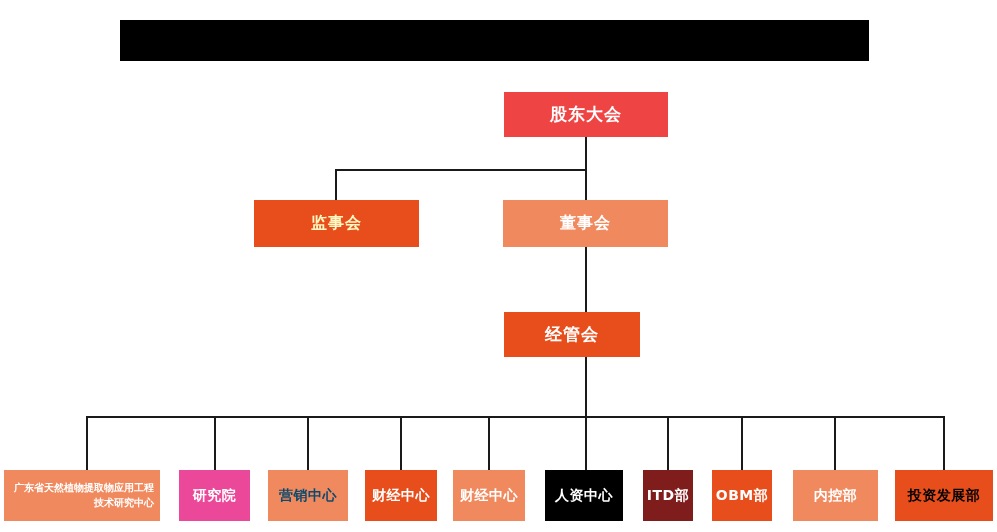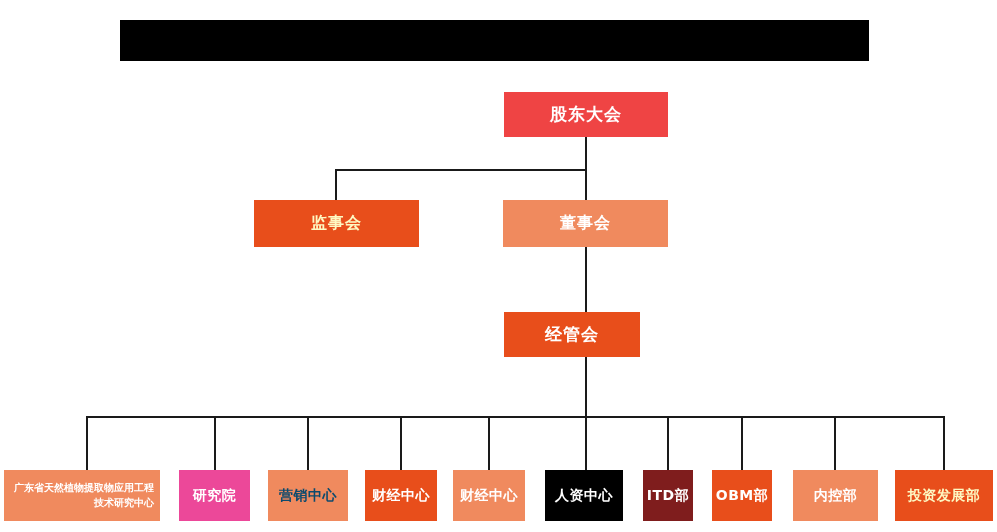--- a/index.html
+++ b/index.html
@@ -113,15 +113,15 @@
 
   <div class="node leaf leaf-long n-dept1" style="background: rgb(240, 138, 94); color: rgb(255, 255, 255);">广东省天然植物提取物应用工程技术研究中心</div>
   <div class="node leaf n-dept2" style="background: #ec4899; color: rgb(255, 255, 255);">研究院</div>
   <div class="node leaf n-dept3" style="background: rgb(240, 138, 94); color: #0c4a6e;">营销中心</div>
   <div class="node leaf n-dept4" style="background: rgb(232, 78, 27); color: rgb(255, 255, 255);">财经中心</div>
   <div class="node leaf n-dept5" style="background: rgb(240, 138, 94); color: rgb(255, 255, 255);">财经中心</div>
   <div class="node leaf n-dept6" style="background: #000000; color: rgb(255, 255, 255);">人资中心</div>
   <div class="node leaf n-dept7" style="background: #7f1d1d; color: rgb(255, 255, 255);">ITD部</div>
   <div class="node leaf n-dept8" style="background: rgb(232, 78, 27); color: rgb(255, 255, 255);">OBM部</div>
   <div class="node leaf n-dept9" style="background: rgb(240, 138, 94); color: rgb(255, 255, 255);">内控部</div>
-  <div class="node leaf n-dept10" style="background: rgb(232, 78, 27); color: #fef9c3; font-family: Liberation Mono, monospace;">投资发展部</div>
+  <div class="node leaf n-dept10" style="background: rgb(232, 78, 27); color: #000000; font-family: Liberation Mono, monospace;">投资发展部</div>
 
 </div>
 
 </body></html>

